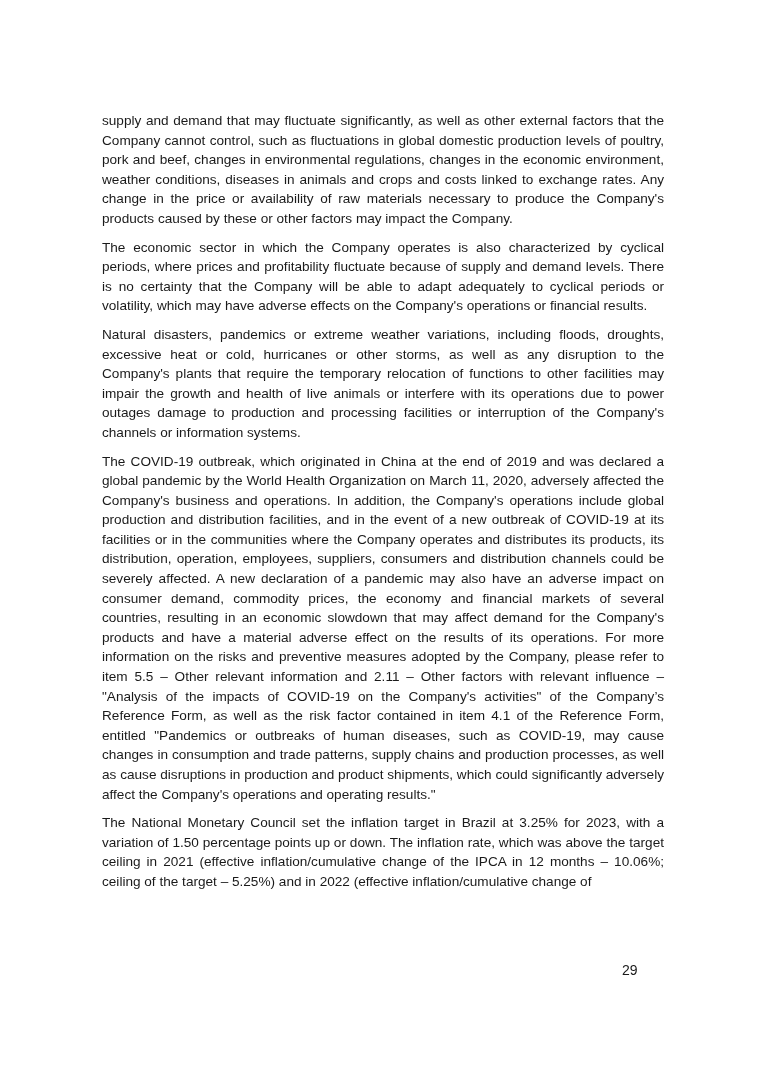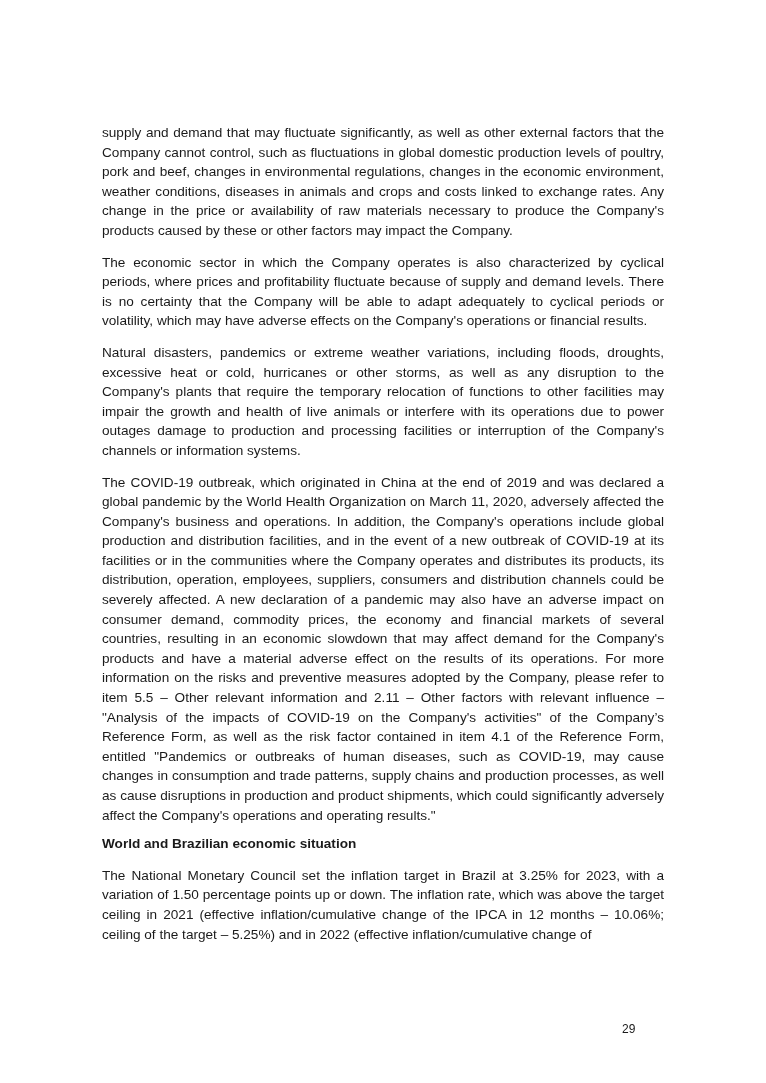--- a/index.html
+++ b/index.html
@@ -8,44 +8,43 @@
       position: absolute;
       left: 102px;
       top: 111px;
       width: 562px;
       font-family: "Liberation Sans", sans-serif;
       font-size: 13.6px;
       line-height: 19.6px;
       color: #1a1a1a;
     }
     .page p {
-      margin: 12px 0 9px 0;
+      margin: 0 0 9px 0;
       text-align: justify;
       text-align-last: left;
     }
     .page h3 {
       margin: 0 0 9px 0;
       font-size: 13.6px;
       font-weight: bold;
       line-height: 19.6px;
     }
     .page-number {
       position: absolute;
       left: 622px;
-      top: 1022px;
+      top: 962px;
       font-family: "Liberation Sans", sans-serif;
-      font-size: 12px;
+      font-size: 14px;
       color: #1a1a1a;
     }
   </style>
 </head>
 <body>
 
 <div class="page">
   <p>supply and demand that may fluctuate significantly, as well as other external factors that the Company cannot control, such as fluctuations in global domestic production levels of poultry, pork and beef, changes in environmental regulations, changes in the economic environment, weather conditions,  diseases in animals and crops and costs linked to exchange rates. Any change in the price or availability of raw materials necessary to produce the Company's products caused by these or other factors may impact the Company.</p>
   <p>The economic sector in which the Company operates is also characterized by cyclical periods, where prices and profitability fluctuate because of supply and demand levels. There is no certainty that the Company will be able to adapt adequately to cyclical periods or volatility, which may have adverse effects on the Company's operations or financial results.</p>
   <p>Natural disasters, pandemics or extreme weather variations, including floods, droughts, excessive heat or cold, hurricanes or other storms, as well as any disruption to the Company's plants that require the temporary relocation of functions to other facilities may impair the growth and health of live animals or interfere with its operations due to power outages damage to production and processing facilities or interruption of the Company's channels or information systems.</p>
   <p>The COVID-19 outbreak, which originated in China at the end of 2019 and was declared a global pandemic by the World Health Organization on March 11, 2020, adversely affected the Company's business and operations. In addition, the Company's operations include global production and distribution facilities, and in the event of a new outbreak of COVID-19 at its facilities or in the communities where the Company operates and distributes its products, its distribution, operation, employees, suppliers, consumers and distribution channels could be severely affected. A new declaration of a pandemic may also have an adverse impact on consumer demand, commodity prices, the economy and financial markets of several countries, resulting in an economic slowdown that may affect demand for the Company's products and have a material adverse effect on the results of its operations. For more information on the risks and preventive measures adopted by the Company, please refer to item 5.5 – Other relevant information and 2.11 – Other factors with relevant influence – "Analysis of the impacts of COVID-19 on the Company's activities" of the Company’s Reference Form, as well as the risk factor contained in item 4.1 of the Reference Form, entitled "Pandemics or outbreaks of human diseases, such as COVID-19, may cause changes in consumption and trade patterns, supply chains and production processes, as well as cause disruptions in production and product shipments, which could significantly adversely affect the Company's operations and operating results."</p>
-  <h3>World and Brazilian economic situation</h3>
   <p>The National Monetary Council set the inflation target in Brazil at 3.25% for 2023, with a variation of 1.50 percentage points up or down. The inflation rate, which was above the target ceiling in 2021 (effective inflation/cumulative change of the IPCA in 12 months – 10.06%; ceiling of the target – 5.25%) and in 2022 (effective inflation/cumulative change of</p>
 </div>
 
 <div class="page-number">29</div>
 
 </body></html>

